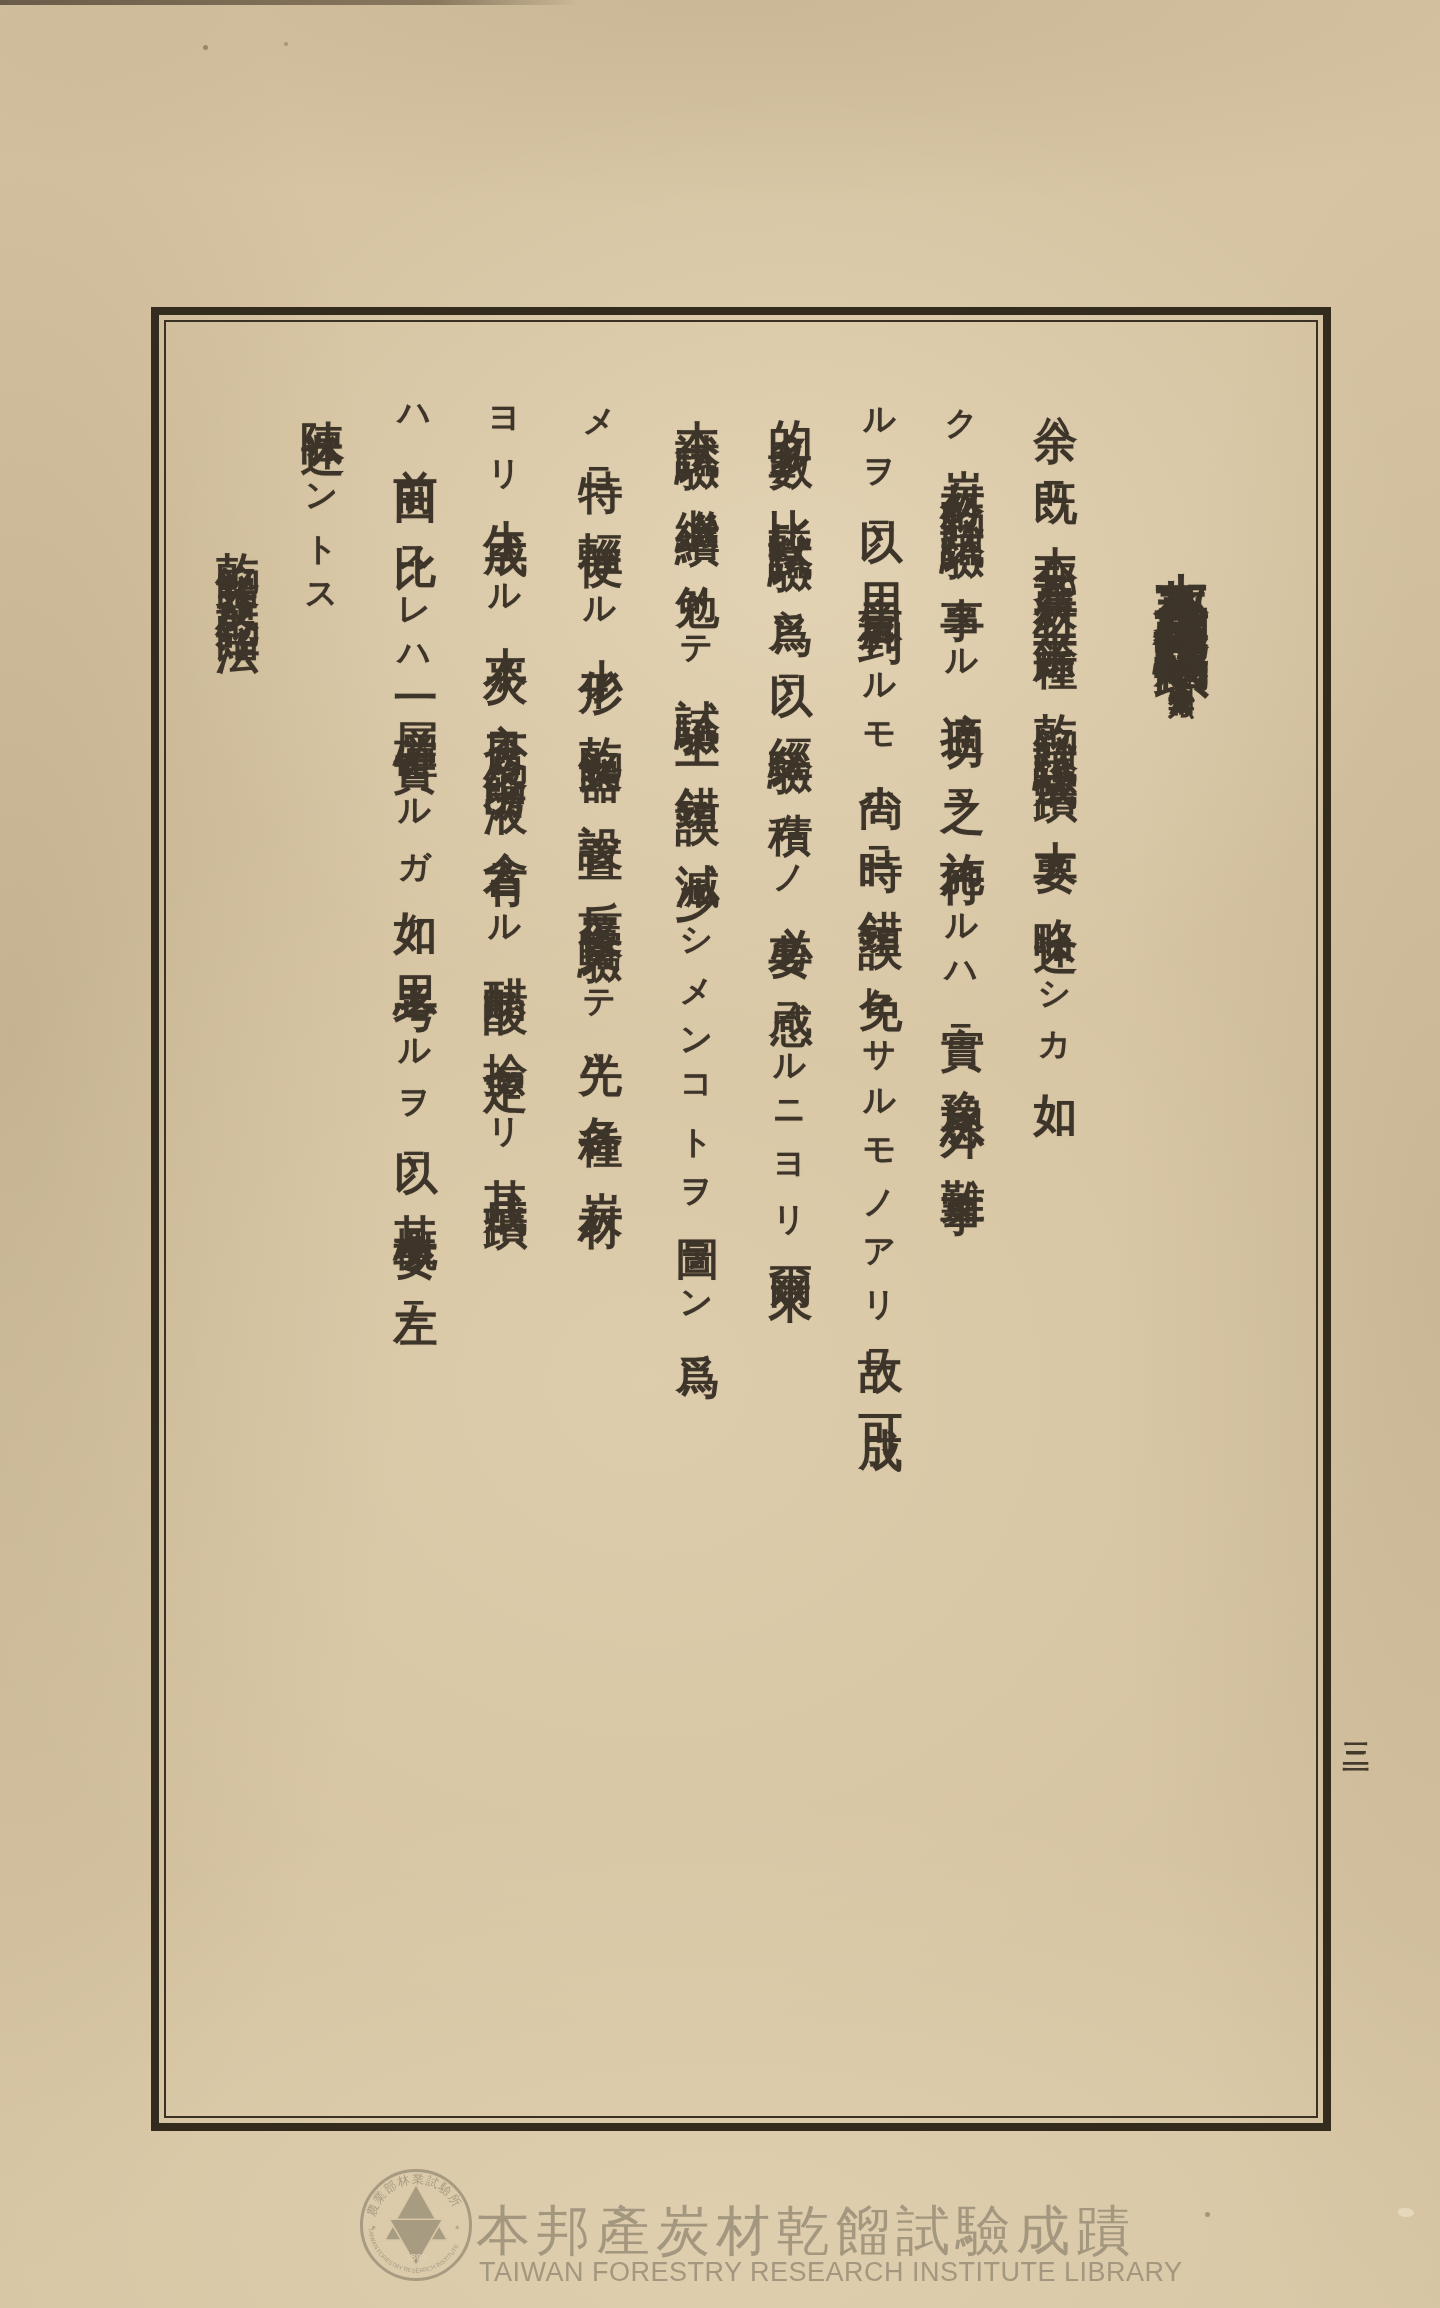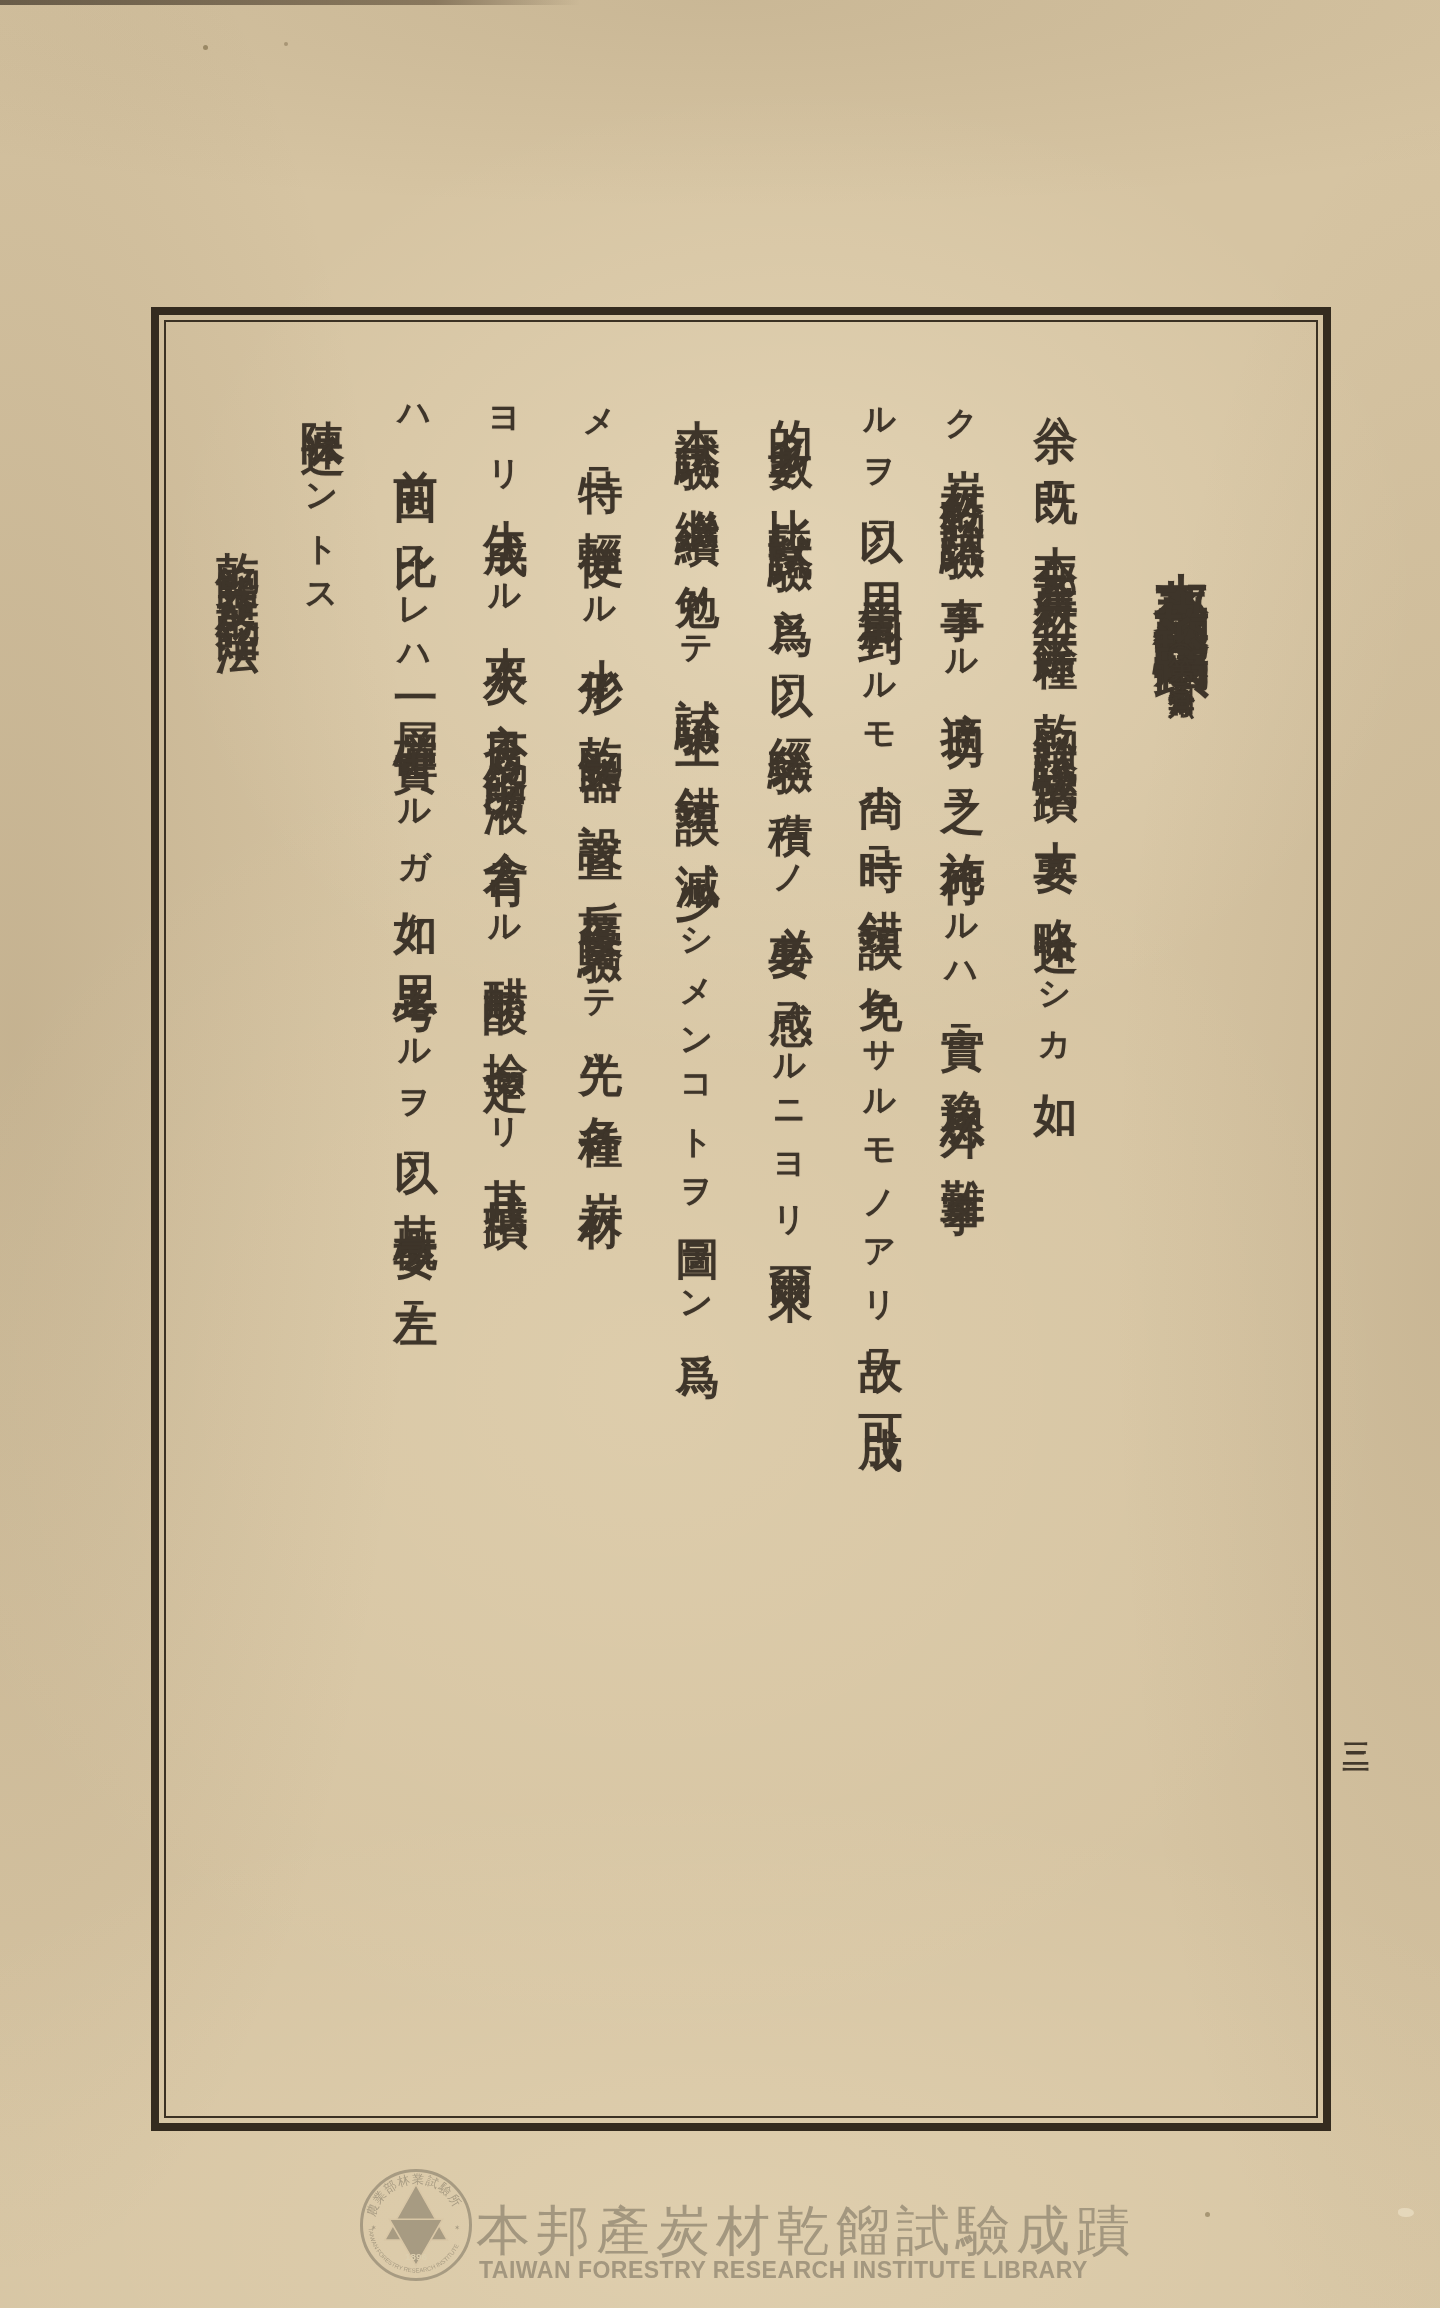--- a/index.html
+++ b/index.html
@@ -64,21 +64,21 @@
   .stamp-logo{position:absolute;left:358px;top:36px;width:116px;height:116px;opacity:.92;}
   .stamp-cjk{
     position:absolute;left:476px;top:64px;
     font-family:"Liberation Sans","DejaVu Sans",sans-serif;
     font-size:54px;letter-spacing:6px;font-weight:500;color:#a3977f;
     white-space:nowrap;
   }
   .stamp-en{
     position:absolute;left:479px;top:126px;
     font-family:"Liberation Sans","DejaVu Sans",sans-serif;
-    font-size:23px;font-weight:bold;letter-spacing:0.5px;color:#a3977f;
+    font-size:27px;font-weight:normal;letter-spacing:0.5px;color:#a3977f;
     white-space:nowrap;
   }
 </style>
 </head>
 <body>
 
 <div id="page">
 
   <div class="page-edge-top"></div>
   <div class="speck" style="left:203px;top:45px;width:5px;height:5px;background:#83724f;opacity:.7;"></div>

